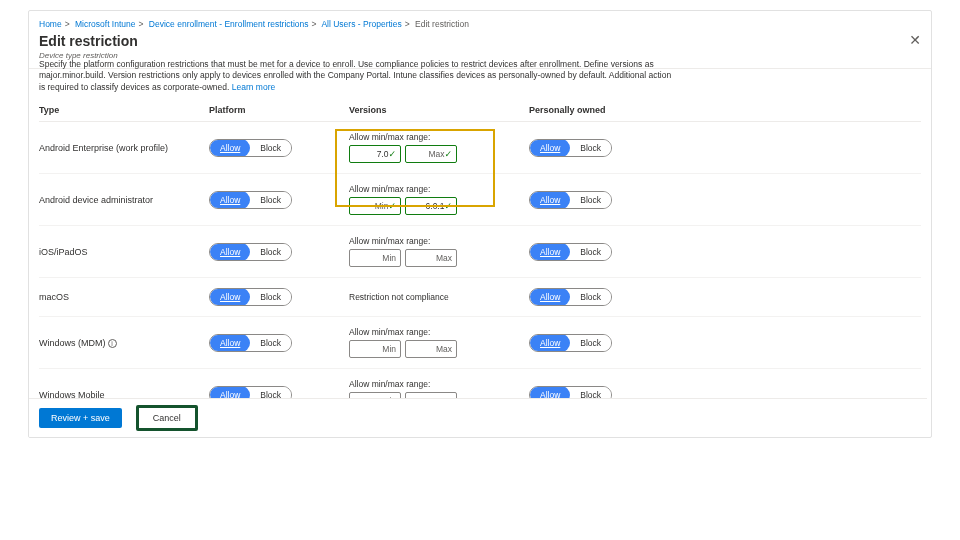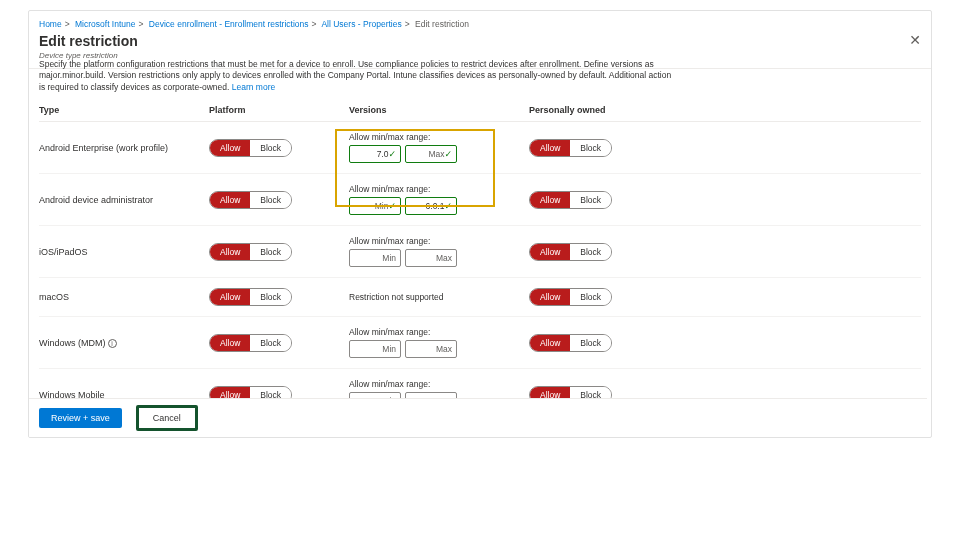--- a/index.html
+++ b/index.html
@@ -20,21 +20,21 @@
   .close-x { font-size: 14px; color: #605e5c; cursor: pointer; line-height: 1; }
   .divider { border-top: 1px solid #edebe9; margin: 0 -10px 0 -10px; }
   .desc { font-size: 8.5px; color: #323130; line-height: 1.35; margin: 10px 0 12px 0; max-width: 640px; }
   .desc .link { color: #0078d4; }
   .tbl { display: grid; grid-template-columns: 160px 130px 170px 150px; column-gap: 10px; align-items: center; }
   .thead { font-weight: 700; font-size: 9px; padding-bottom: 6px; border-bottom: 1px solid #edebe9; }
   .row { padding: 10px 0; border-bottom: 1px solid #f3f2f1; font-size: 9px; }
   .row .type { font-size: 9px; color: #323130; }
   .toggle { display: inline-flex; align-items: center; border: 1px solid #8a8886; border-radius: 11px; overflow: hidden; height: 18px; font-size: 8.5px; cursor: pointer; }
   .toggle .opt { padding: 0 10px; line-height: 18px; height: 18px; color: #323130; background: #fff; }
-  .toggle .opt.active { background: #b91c1c; color: #fff; border-radius: 0; }
+  .toggle .opt.active { background: #3b82f6; color: #fff; border-radius: 9px; text-decoration: underline; }
   .ver-label { font-size: 8.5px; margin-bottom: 3px; }
   .ver-inputs { display: flex; gap: 4px; }
   .ver-box { display: inline-flex; align-items: center; border: 1px solid #8a8886; border-radius: 2px; height: 18px; width: 52px; font-size: 8.5px; padding: 0 4px; justify-content: flex-end; background: #fff; }
   .ver-box.ok { border-color: #107c10; }
   .ver-box .chk { color: #107c10; font-size: 9px; }
   .ver-box .ph { color: #605e5c; }
   .ver-ns { font-size: 8.5px; color: #323130; }
   .hl { position: relative; }
   .hl-box { position: absolute; border: 2px solid #d9a400; pointer-events: none; }
   .footer { position: absolute; left: 0; right: 4px; bottom: 0; border-top: 1px solid #edebe9; padding: 6px 10px; display: flex; gap: 14px; align-items: center; background: #fff; }
@@ -151,21 +151,21 @@
     <span class="opt active">Allow</span>
     <span class="opt ">Block</span>
   </div></div>
   </div>
             <div class="tbl row">
     <div class="type">macOS</div>
     <div><div class="toggle">
     <span class="opt active">Allow</span>
     <span class="opt ">Block</span>
   </div></div>
-    <div class="ver-ns">Restriction not supported</div>
+    <div class="ver-ns">Restriction not compliance</div>
     <div><div class="toggle">
     <span class="opt active">Allow</span>
     <span class="opt ">Block</span>
   </div></div>
   </div>
             <div class="tbl row">
     <div class="type">Windows (MDM)<span class="info-icon">i</span></div>
     <div><div class="toggle">
     <span class="opt active">Allow</span>
     <span class="opt ">Block</span>

